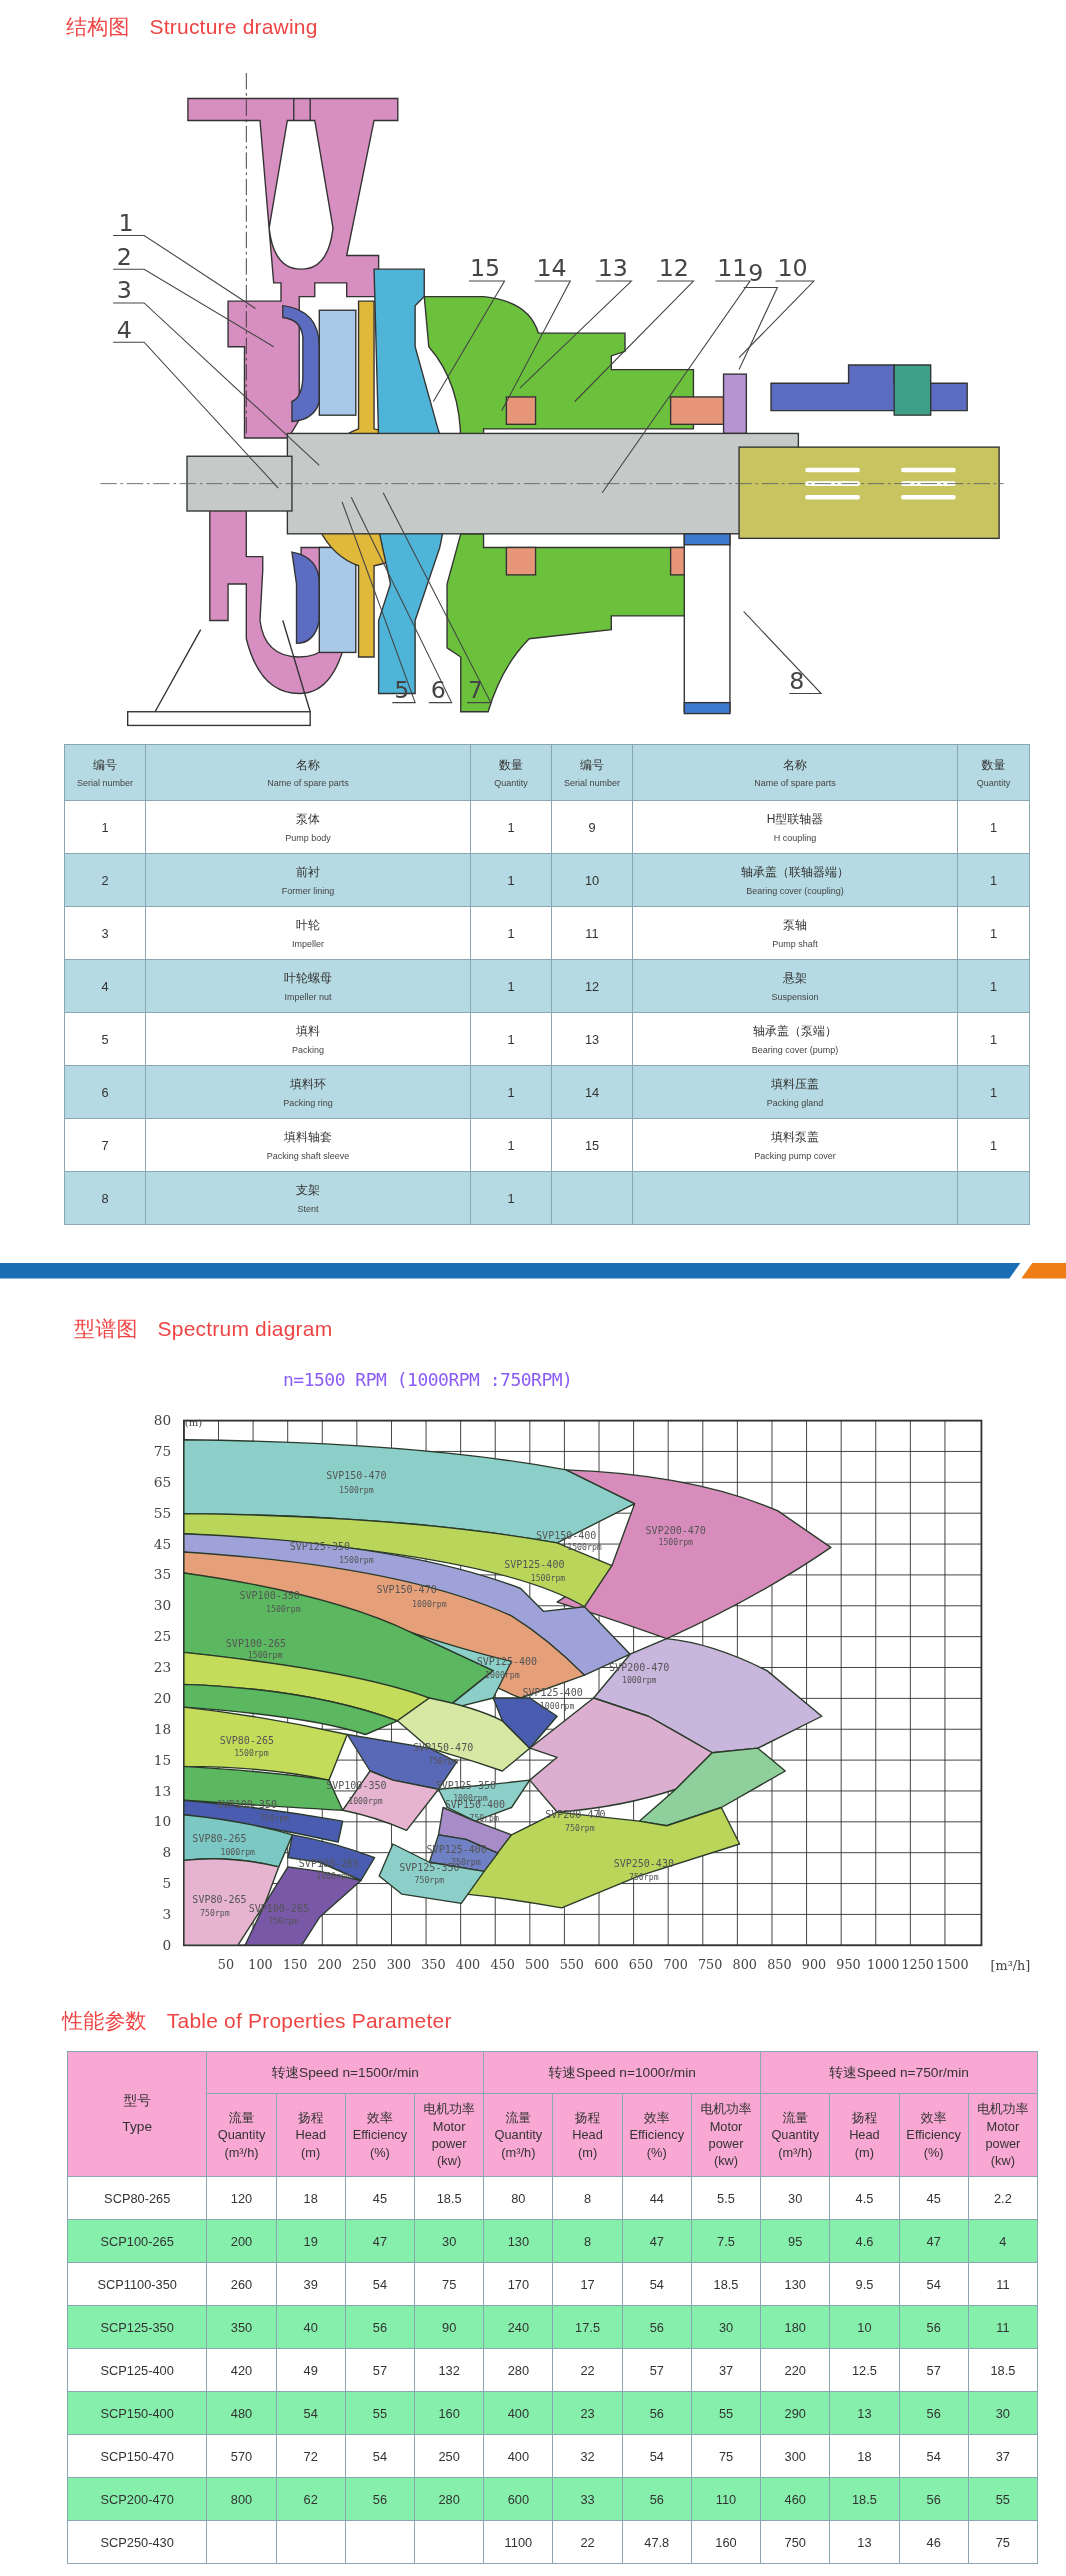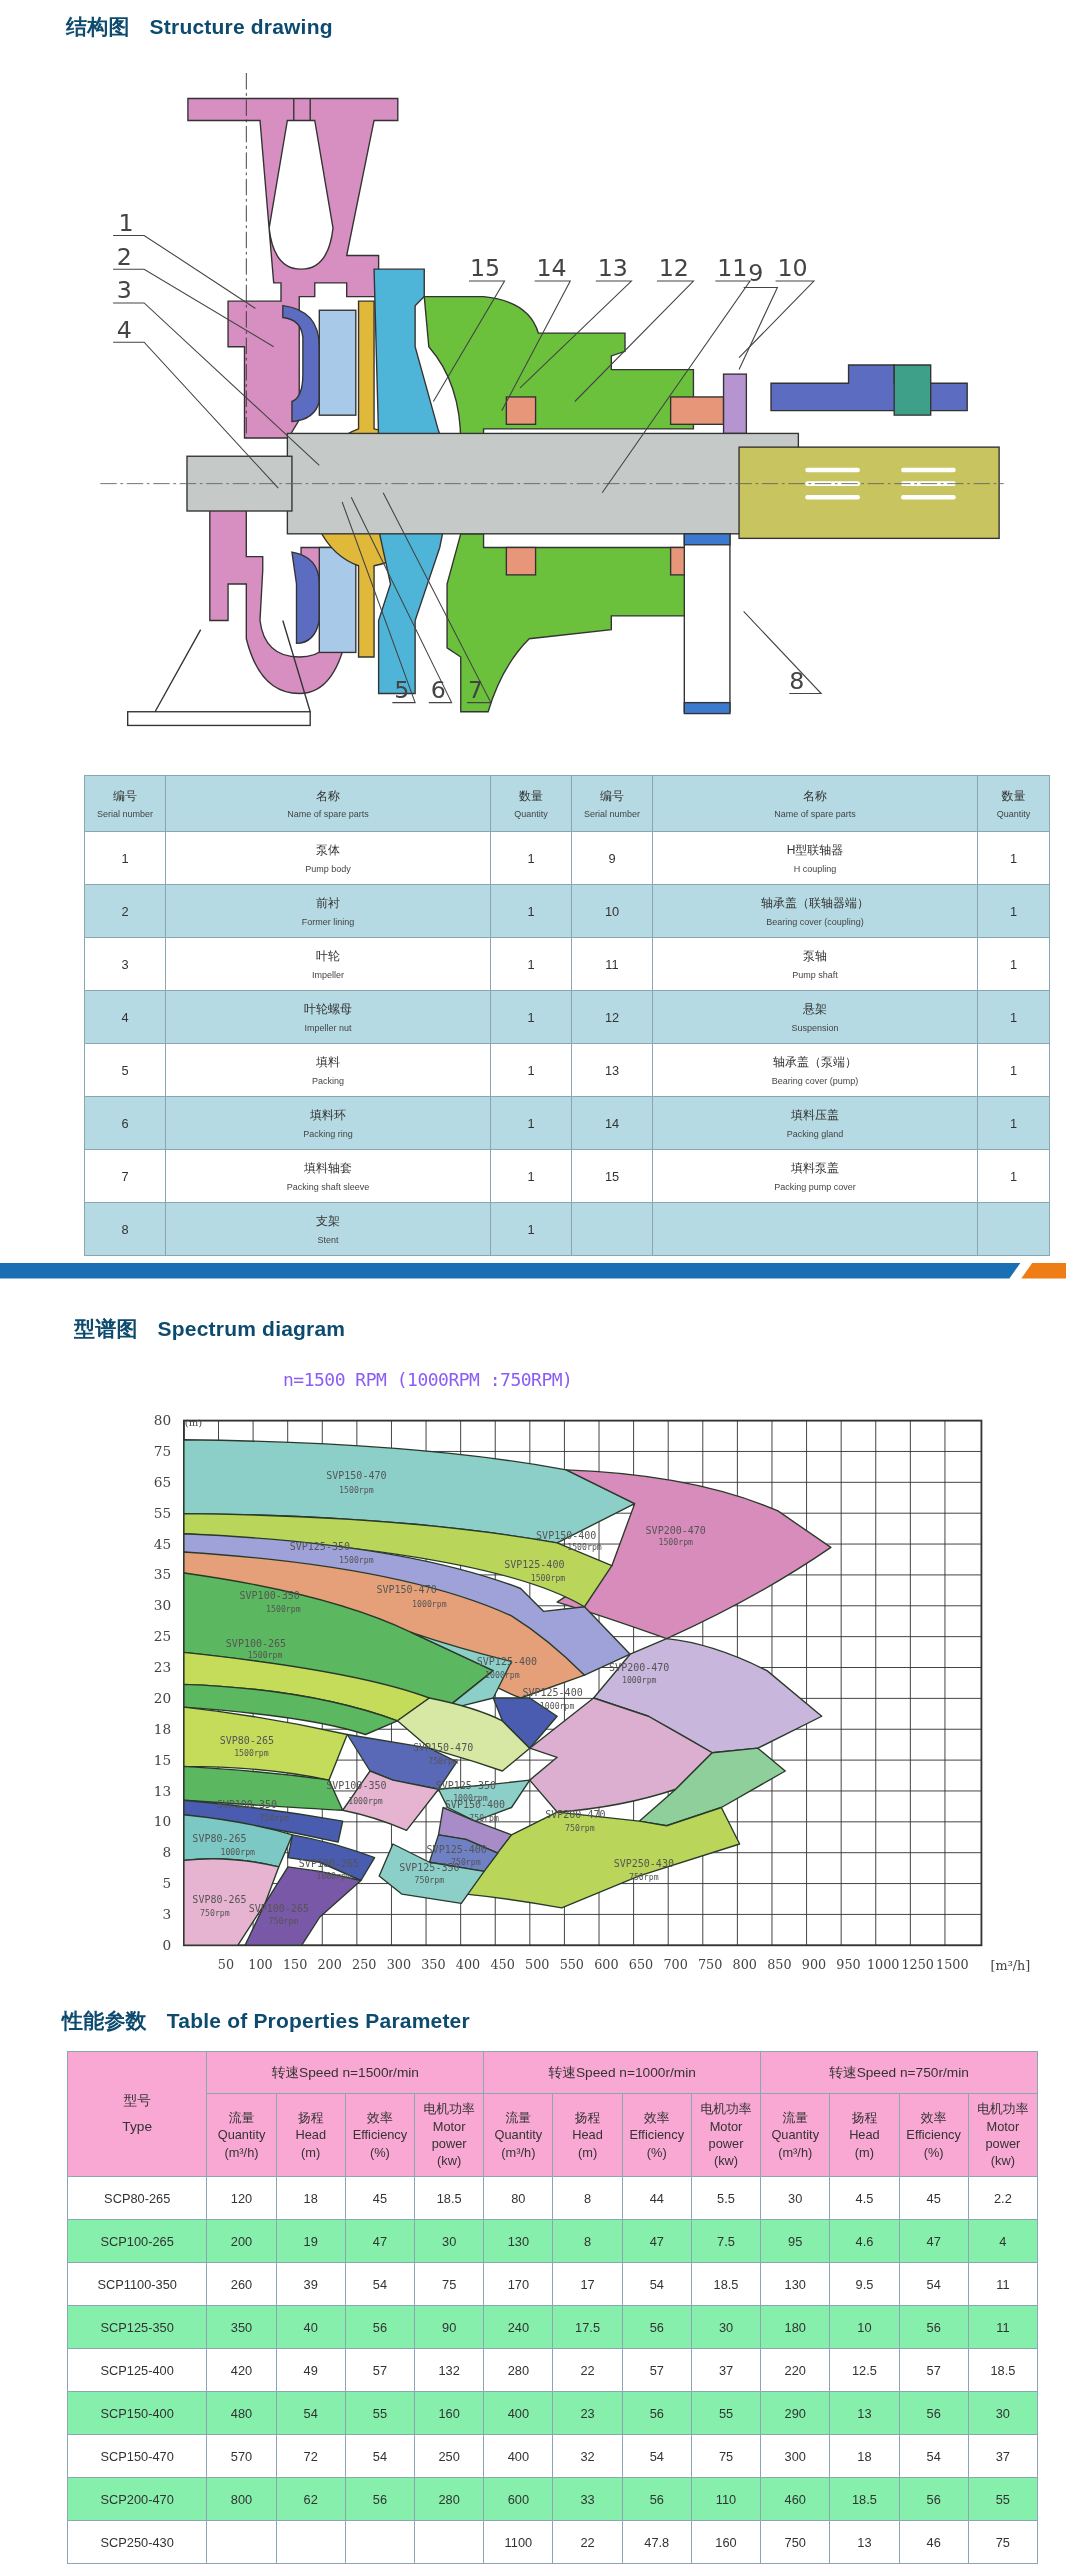--- a/index.html
+++ b/index.html
@@ -1,23 +1,23 @@
 <!DOCTYPE html>
 <html style="font-size:14.6px"><head>
 <meta charset="utf-8">
 <style>
   html,body{margin:0;padding:0;background:#fff;}
   body{width:1066px;height:2576px;position:relative;overflow:hidden;font-family:"Liberation Sans","DejaVu Sans",sans-serif;color:#333;}
-  .sec-title{position:absolute;font-weight:bold;color:#0c4a6e;font-size:21px;letter-spacing:0.2px;white-space:nowrap;}
+  .sec-title{position:absolute;font-weight:normal;color:#ef4444;font-size:21px;letter-spacing:0.2px;white-space:nowrap;}
   .sec-title .cn{margin-right:20px;font-family:"DejaVu Sans",sans-serif;}
   
   #drawing{position:absolute;left:100px;top:73px;width:904px;height:657px;}
   
   table{border-collapse:collapse;table-layout:fixed;}
-  #parts{position:absolute;left:64px;top:775px;width:966px;margin-left:20px;}
+  #parts{position:absolute;left:64px;top:744px;width:966px;}
   #parts td,#parts th{border:0.9px solid #8aa6b3;text-align:center;vertical-align:middle;padding:0;color:#333;}
   #parts th{background:#b6dae3;height:55px;font-weight:normal;}
   #parts th .cn{display:block;font-size:12px;}
   #parts th .en{display:block;font-size:9px;margin-top:3.7px;color:#444;}
   #parts td{height:52px;font-size:12.8px;}
   #parts td .cn{display:block;font-size:12px;}
   #parts td .en{display:block;font-size:9px;margin-top:4.6px;color:#444;}
   #parts tr.alt td{background:#b6dae3;}
   
   #band{position:absolute;left:0;top:1263px;width:1066px;height:15.5px;}

